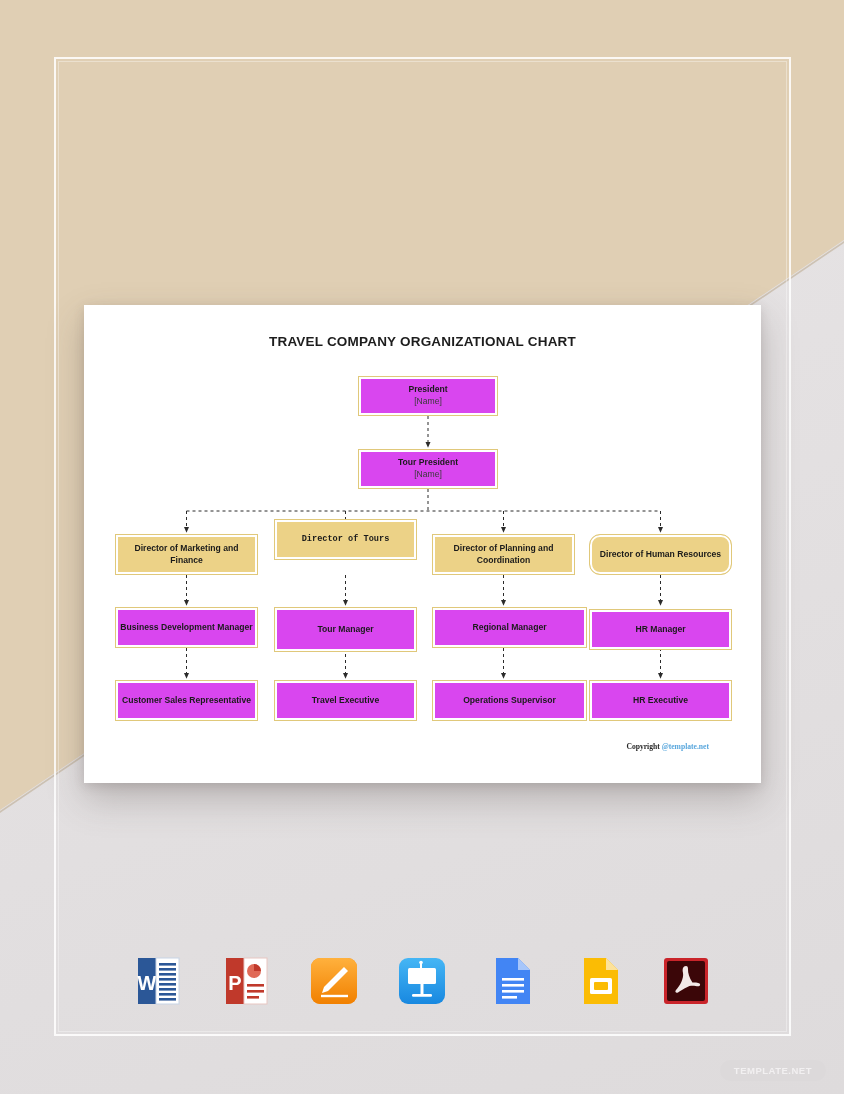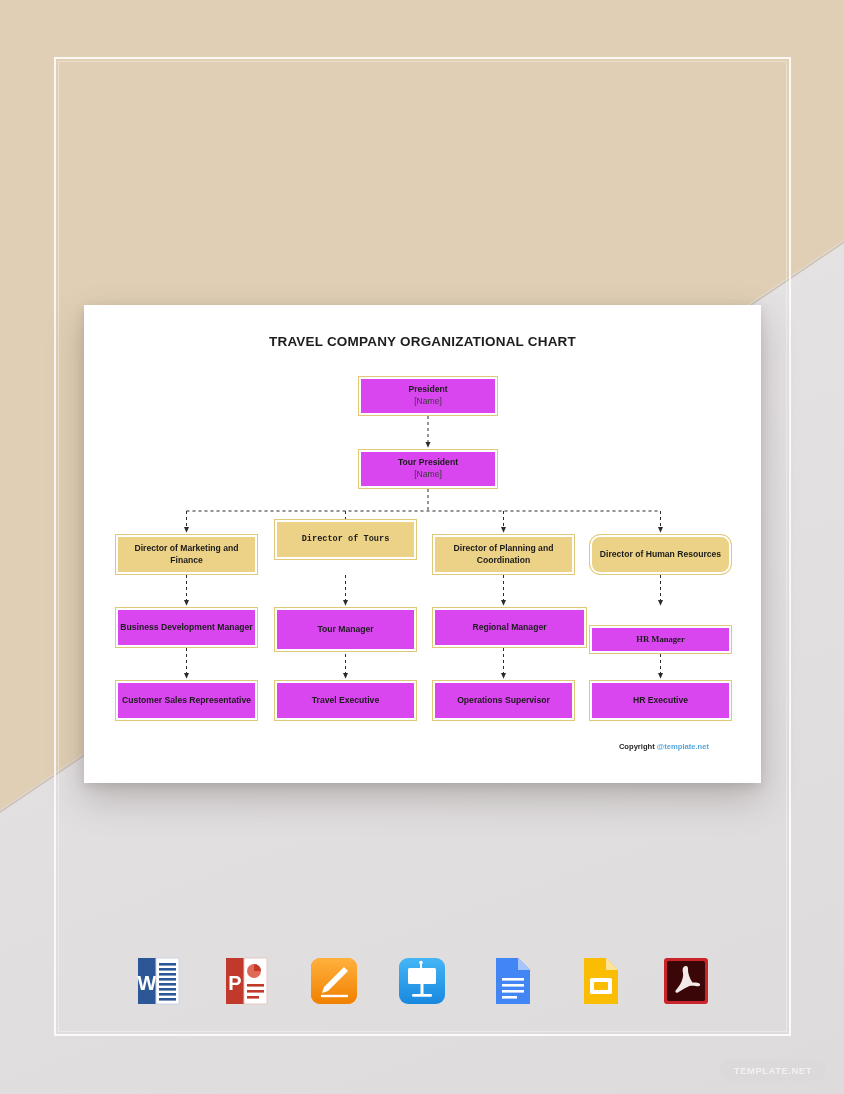--- a/index.html
+++ b/index.html
@@ -71,20 +71,21 @@
     padding:2px 4px;
     box-shadow:inset 0 0 0 2px #ffffff;
   }
   .node.gold { background:#ecd287; }
   .node .sub { font-weight:normal; color:#3a3a3a; }
 
   #copyright {
     position:absolute; right:52px; top:437px;
     font-size:7.6px; color:#262626; font-weight:bold;
     white-space:nowrap;
+    font-family:Liberation Serif, serif;
   }
   #copyright .link { color:#59a7dd; font-weight:bold; }
 
   
   #icons {
     position:absolute; left:0; right:0; top:952px;
     display:flex; justify-content:center; gap:32px;
   }
   .icon-btn { width:56px; height:58px; position:relative; }
   .icon-btn svg { display:block; width:100%; height:100%; }
@@ -183,36 +184,36 @@
       <div class="node" style="left: 190px; top: 302px; width: 143px; height: 45px;">
         <div>
           <div>Tour Manager</div>
         </div>
       </div>
       <div class="node" style="left: 348px; top: 302px; width: 155px; height: 41px;">
         <div>
           <div>Regional Manager</div>
         </div>
       </div>
-      <div class="node" style="left: 505px; top: 320px; width: 143px; height: 29px; font-family: Liberation Serif, serif;">
+      <div class="node" style="left: 505px; top: 304px; width: 143px; height: 41px;">
         <div>
           <div>HR Manager</div>
         </div>
       </div>
       <div class="node" style="left: 31px; top: 375px; width: 143px; height: 41px;">
         <div>
           <div>Customer Sales Representative</div>
         </div>
       </div>
       <div class="node" style="left: 190px; top: 375px; width: 143px; height: 41px;">
         <div>
           <div>Travel Executive</div>
         </div>
       </div>
-      <div class="node" style="left: 348px; top: 375px; width: 143px; height: 41px;">
+      <div class="node" style="left: 348px; top: 375px; width: 155px; height: 41px;">
         <div>
           <div>Operations Supervisor</div>
         </div>
       </div>
       <div class="node" style="left: 505px; top: 375px; width: 143px; height: 41px;">
         <div>
           <div>HR Executive</div>
         </div>
       </div>
     </div>

